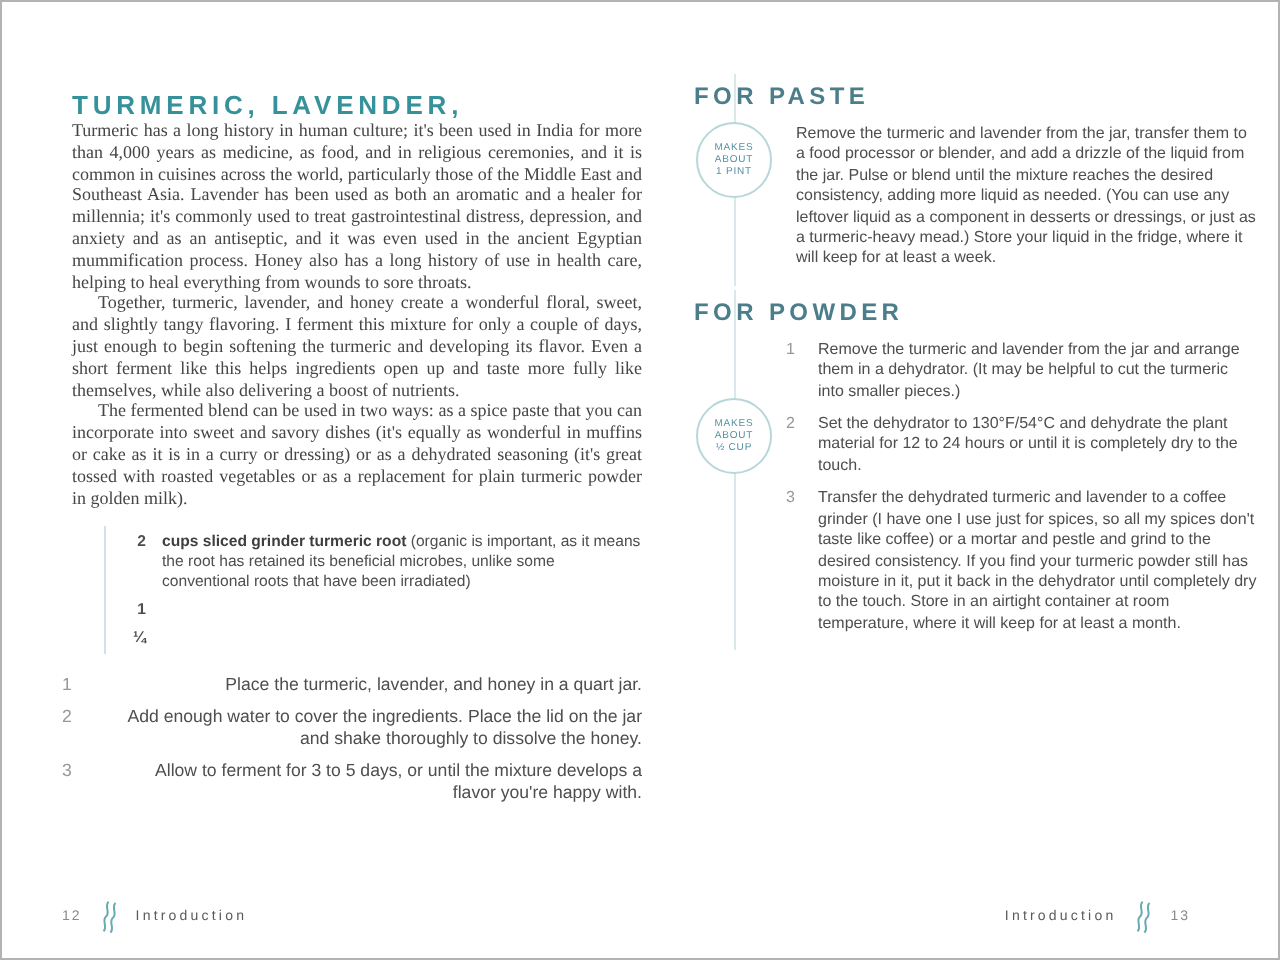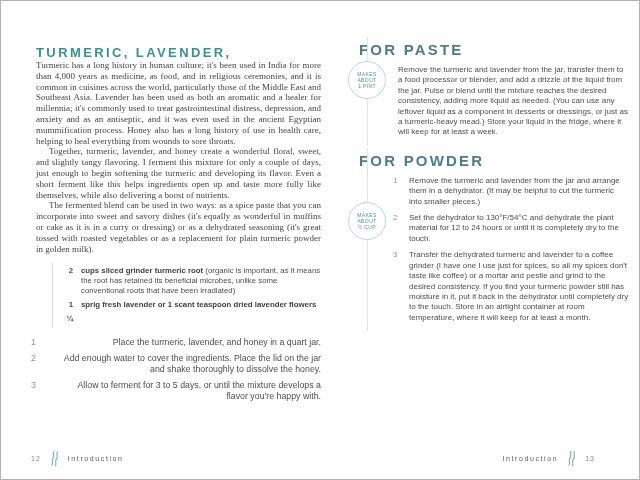--- a/index.html
+++ b/index.html
@@ -27,22 +27,22 @@
   .ing-qty{width:28px;text-align:right;font-weight:bold;flex:none;padding-right:8px;box-sizing:border-box;}
   .ing-text{flex:1;}
   .ing-text b{font-weight:bold;color:#3f3f3f;}
   .steps{margin-top:10px;margin-left:-7px;}
   .step{display:flex;margin-bottom:5px;font-size:8.8px;line-height:11px;color:#4e4e4e;}
   .step-num{width:26px;flex:none;color:#979797;text-align:left;padding-left:2px;box-sizing:border-box;}
   .step-text{flex:1;text-align:right;}
   
   .page-right{position:absolute;left:346px;top:40px;width:282px;}
   .section-heading{
-    font-size:15px;font-weight:bold;letter-spacing:2.2px;color:#4b7d8b;
-    margin:0 0 7px 12px;
+    font-size:12px;font-weight:bold;letter-spacing:2.2px;color:#4b7d8b;
+    margin:0 0 7px 0;
   }
   .section{position:relative;margin-bottom:14px;}
   .badge-rail{position:absolute;left:1px;width:40px;top:0;bottom:0;}
   .rail-line{position:absolute;left:19px;top:-4px;bottom:-8px;width:1px;background:#d9e9eb;}
   .badge-circle{
     position:absolute;left:0;width:38px;height:38px;border:1px solid #b7d7db;
     border-radius:50%;background:#ffffff;box-sizing:border-box;
     display:flex;flex-direction:column;align-items:center;justify-content:center;
     color:#4f93a0;font-size:5px;line-height:6px;letter-spacing:0.4px;text-align:center;
   }
@@ -76,21 +76,20 @@
     <p class="indent">The fermented blend can be used in two ways: as a spice paste that you can incorporate into sweet and savory dishes (it's equally as wonderful in muffins or cake as it is in a curry or dressing) or as a dehydrated seasoning (it's great tossed with roasted vegetables or as a replacement for plain turmeric powder in golden milk).</p>
   </div>
 
   <div class="ingredients">
     <div class="ing-row">
       <div class="ing-qty">2</div>
       <div class="ing-text"><b>cups sliced grinder turmeric root</b> <span>(organic is important, as it means the root has retained its beneficial microbes, unlike some conventional roots that have been irradiated)</span></div>
     </div>
     <div class="ing-row">
       <div class="ing-qty">1</div>
-      <div class="ing-text"><b>sprig fresh lavender or 1 scant teaspoon dried lavender flowers</b> <span></span></div>
     </div>
     <div class="ing-row">
       <div class="ing-qty">¼</div>
     </div>
   </div>
 
   <div class="steps">
     <div class="step">
       <div class="step-num">1</div>
       <div class="step-text">Place the turmeric, lavender, and honey in a quart jar.</div>

